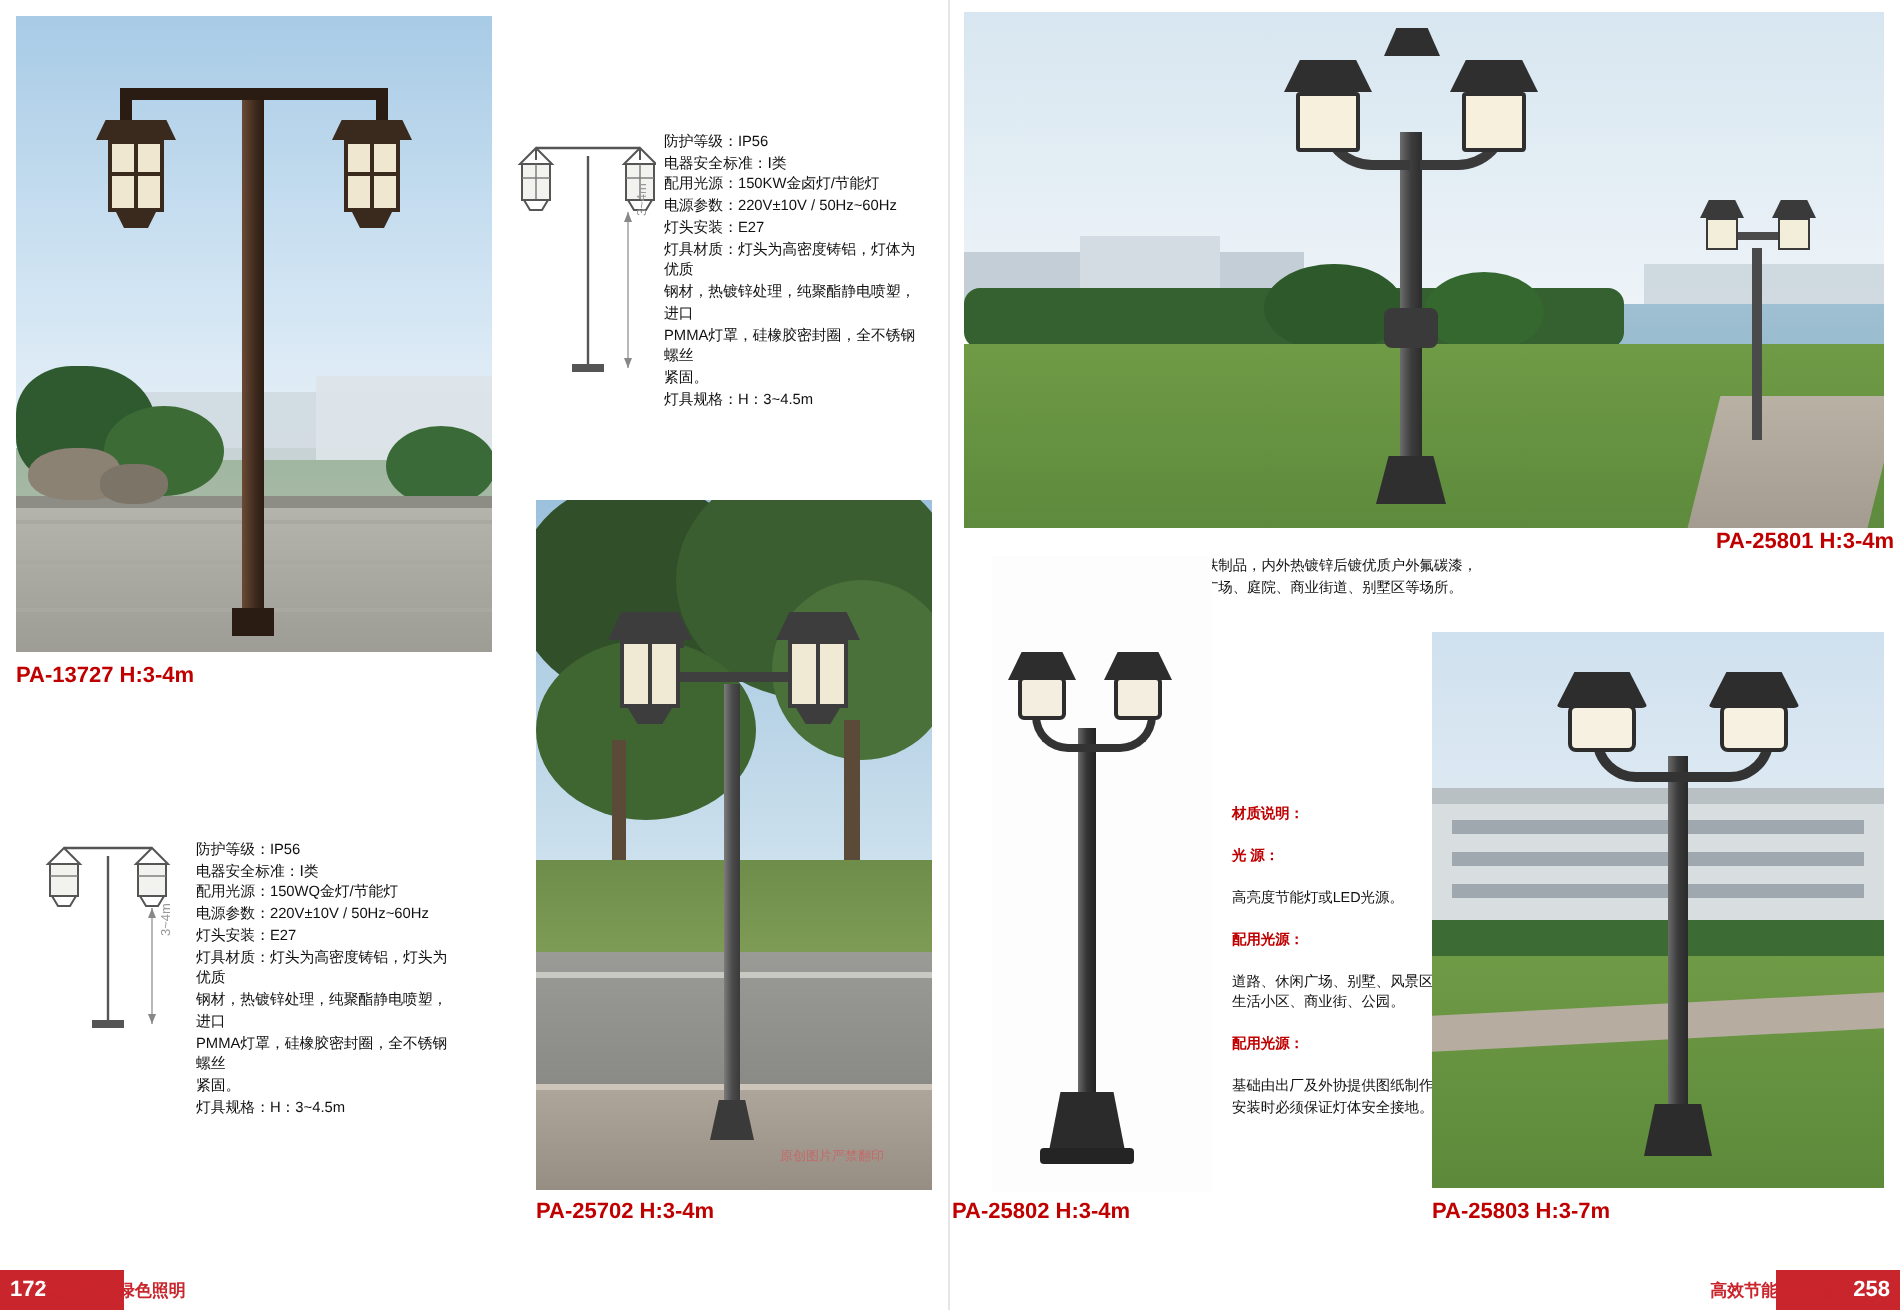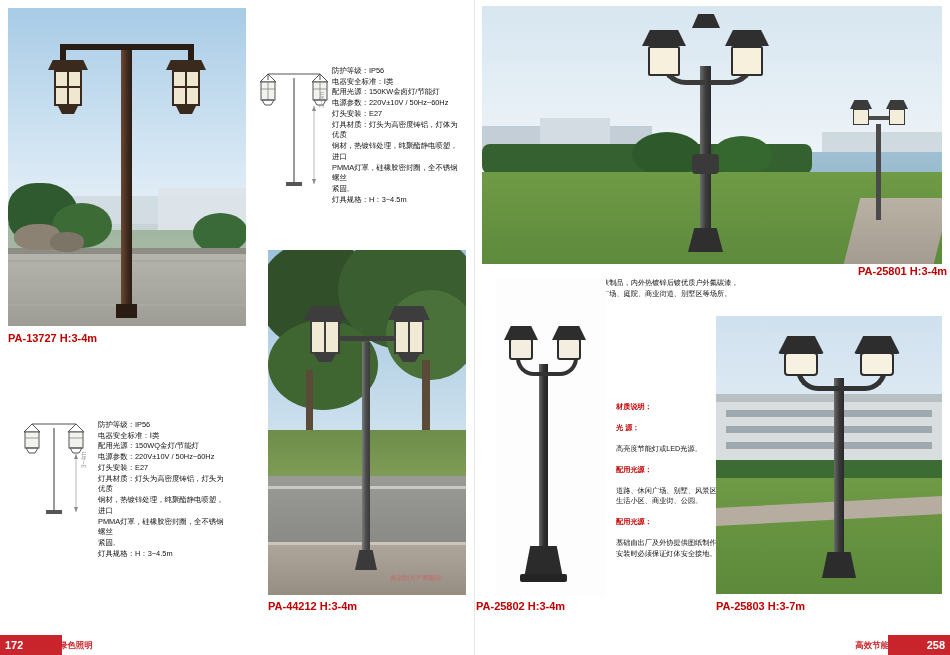--- a/index.html
+++ b/index.html
@@ -195,21 +195,21 @@
     <div style="position:absolute;left:36px;top:56px;width:42px;height:14px;background:#3d3d3d;clip-path:polygon(0% 100%,16% 0%,84% 0%,100% 100%);"></div>
     <div style="position:absolute;left:42px;top:70px;width:30px;height:34px;background:#f0ead4;border:2px solid #3d3d3d;box-sizing:border-box;"></div>
     <div style="position:absolute;left:56px;top:70px;width:2px;height:34px;background:#3d3d3d;"></div>
     <div style="position:absolute;left:46px;top:104px;width:22px;height:8px;background:#3d3d3d;clip-path:polygon(0% 0%,100% 0%,78% 100%,22% 100%);"></div>
     <div style="position:absolute;left:120px;top:56px;width:42px;height:14px;background:#3d3d3d;clip-path:polygon(0% 100%,16% 0%,84% 0%,100% 100%);"></div>
     <div style="position:absolute;left:126px;top:70px;width:30px;height:34px;background:#f0ead4;border:2px solid #3d3d3d;box-sizing:border-box;"></div>
     <div style="position:absolute;left:140px;top:70px;width:2px;height:34px;background:#3d3d3d;"></div>
     <div style="position:absolute;left:130px;top:104px;width:22px;height:8px;background:#3d3d3d;clip-path:polygon(0% 0%,100% 0%,78% 100%,22% 100%);"></div>
   </div>
   <div class="tiny-note" style="left:390px;top:574px;color:#c46a6a;">原创图片严禁翻印</div>
-  <div class="cap" style="left:268px;top:600px;">PA-44212 H:3-4m</div>
+  <div class="cap" style="left:268px;top:600px;">PA-25702 H:3-4m</div>
 
   <div class="photo" style="left:482px;top:6px;width:460px;height:258px;">
     <div style="position:absolute;left:0;top:0;width:460px;height:150px;background:linear-gradient(#d7e6f0,#eef4f8);"></div>
 
     <div style="position:absolute;left:0px;top:120px;width:170px;height:28px;background:#c3ced6;"></div>
     <div style="position:absolute;left:58px;top:112px;width:70px;height:36px;background:#d2dce2;"></div>
     <div style="position:absolute;left:340px;top:126px;width:120px;height:20px;background:#c8d3da;opacity:.8;"></div>
 
     <div style="position:absolute;left:300px;top:146px;width:160px;height:56px;background:linear-gradient(#9fc0d2,#8fb4c8);"></div>
 

